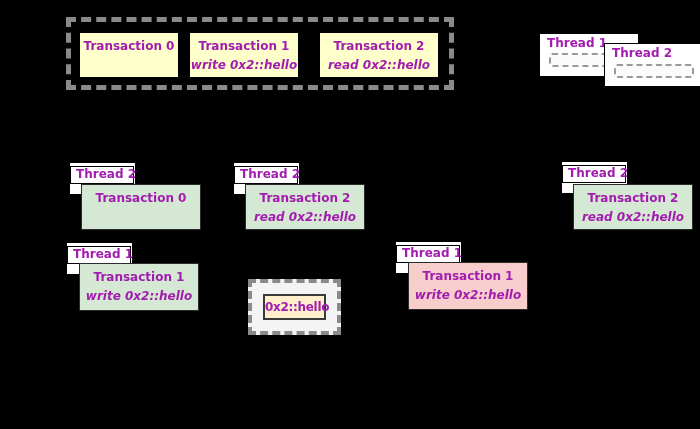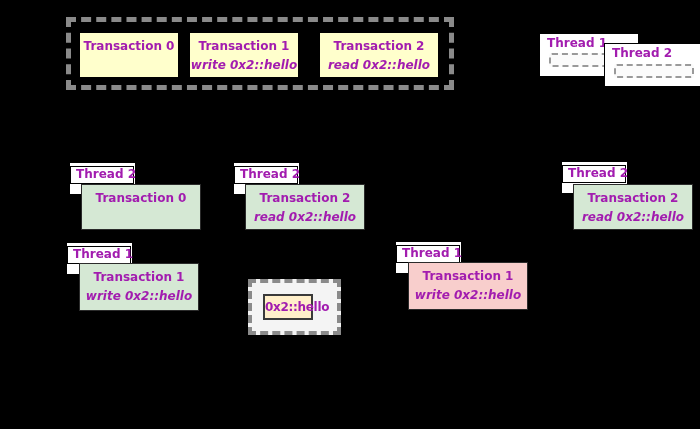--- a/index.html
+++ b/index.html
@@ -54,21 +54,21 @@
     border: 1.5px solid #2b2b2b; text-align: center; font-size: 12px;
   }
   .group .txn.tall { height: 48px; top: 21px; left: 13px; }
 
   
   .store {
     position: absolute; left: 212px; top: 279px; width: 93px; height: 56px;
     border: 4px dashed #8a8a8a; background: #f4f4f4;
   }
   .store-inner {
-    position: absolute; left: 11px; top: 11px; width: 50px; height: 26px;
+    position: absolute; left: 11px; top: 11px; width: 63px; height: 26px;
     background: #ffefca; border: 2px solid #3a3a3a;
     font-size: 12px; letter-spacing: -0.3px; line-height: 22px; text-align: center;
     white-space: nowrap;
   }
 </style>
 </head>
 <body>
 
 <div class="stage">
 

